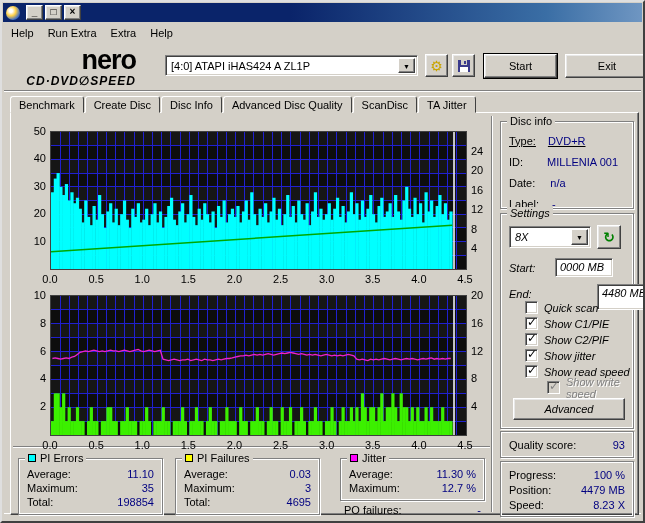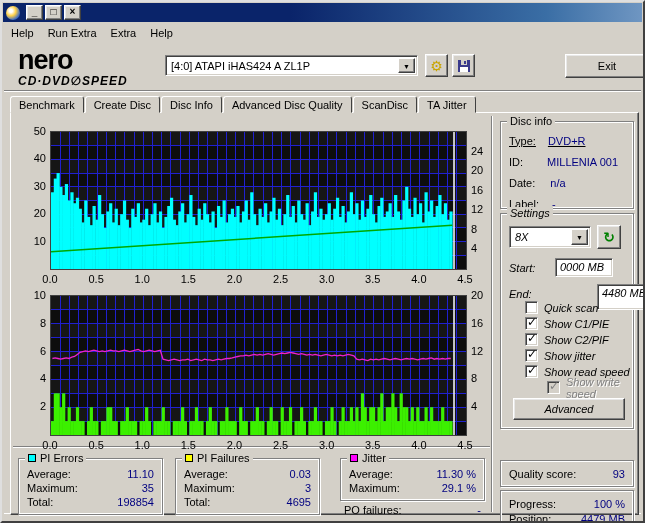--- a/index.html
+++ b/index.html
@@ -14,21 +14,21 @@
     background:radial-gradient(circle at 35% 35%, #ffffff 12%, #ffd24a 38%, #3b69c6 72%, #12306e 100%);
     margin-right:4px;flex:0 0 auto;}
   .title-text{color:#fff;font-weight:bold;font-size:12px;flex:1 1 auto;white-space:nowrap;}
   .winbtn{width:17px;height:15px;margin-left:2px;background:#d4d0c8;border:1px solid;
     border-color:#fff #404040 #404040 #fff;box-shadow:inset -1px -1px 0 #808080,inset 1px 1px 0 #e8e8e8;
     font-size:10px;font-weight:bold;line-height:12px;text-align:center;color:#000;}
   
   .menubar{position:absolute;left:2px;top:21px;right:2px;height:19px;display:flex;align-items:center;}
   .menuitem{padding:2px 7px;}
   
-  .logo{position:absolute;left:16px;top:45px;width:118px;text-align:left;line-height:1;}
+  .logo{position:absolute;left:16px;top:45px;width:118px;text-align:right;line-height:1;}
   .logo-n{font-size:27px;font-weight:bold;letter-spacing:-1px;}
   .logo-s{font-size:12px;font-weight:bold;font-style:italic;letter-spacing:1px;margin-top:1px;white-space:nowrap;}
   .combo{position:absolute;background:#fff;border:1px solid;border-color:#808080 #fff #fff #808080;
     box-shadow:inset 1px 1px 0 #404040,inset -1px -1px 0 #d4d0c8;display:flex;align-items:center;}
   .combo .val{flex:1;padding:0 5px;white-space:nowrap;overflow:hidden;}
   .combo .drop{width:17px;align-self:stretch;margin:2px;background:#d4d0c8;border:1px solid;
     border-color:#fff #404040 #404040 #fff;box-shadow:inset -1px -1px 0 #808080;
     font-size:7px;text-align:center;line-height:15px;color:#000;}
   .drive-combo{left:163px;top:53px;width:253px;height:21px;}
   .btn{position:absolute;background:#d4d0c8;border:1px solid;border-color:#fff #404040 #404040 #fff;
@@ -51,21 +51,21 @@
   .tick{position:absolute;font-size:11px;color:#000;}
   .groove-v{position:absolute;width:2px;border-left:1px solid #808080;border-right:1px solid #fff;}
   .groove-h{position:absolute;height:2px;border-top:1px solid #808080;border-bottom:1px solid #fff;}
   
   .group{position:absolute;border:1px solid #808080;box-shadow:inset 1px 1px 0 #fff,inset -1px -1px 0 #fff,1px 1px 0 #fff;}
   .group .legend{position:absolute;top:-7px;left:6px;background:#d4d0c8;padding:0 3px;display:flex;align-items:center;gap:4px;}
   .legend-sq{width:8px;height:8px;border:1px solid #000;display:inline-block;}
   .row{display:flex;justify-content:space-between;align-items:center;padding:0 8px;height:14px;}
   .row .lab{color:#000;}
   .val-blue{color:#000080;}
-  .etched{position:absolute;border:1px solid #808080;box-shadow:inset 1px 1px 0 #fff,inset -1px -1px 0 #fff,1px 1px 0 #fff;margin-top:29px;}
+  .etched{position:absolute;border:1px solid #808080;box-shadow:inset 1px 1px 0 #fff,inset -1px -1px 0 #fff,1px 1px 0 #fff;}
   
   .field{position:absolute;background:#fff;border:1px solid;border-color:#808080 #fff #fff #808080;
     box-shadow:inset 1px 1px 0 #404040,inset -1px -1px 0 #d4d0c8;padding:1px 4px;line-height:14px;white-space:nowrap;}
   .cbrow{position:absolute;display:flex;align-items:center;gap:6px;height:15px;margin-left:16px;}
   .cb{width:13px;height:13px;background:#fff;border:1px solid;border-color:#808080 #fff #fff #808080;
     box-shadow:inset 1px 1px 0 #404040,inset -1px -1px 0 #d4d0c8;position:relative;flex:0 0 auto;}
   .cb.checked::after{content:"✓";position:absolute;left:1px;top:-3px;font-size:12px;font-weight:bold;color:#000;}
   .cbrow.disabled .cb{background:#d4d0c8;}
   .cbrow.disabled .cb.checked::after{color:#808080;}
   .cbrow.disabled .cblabel{color:#808080;text-shadow:1px 1px 0 #fff;}
@@ -102,20 +102,21 @@
     <span class="icon-glyph" style="color:#c8a400;">⚙</span>
   </div>
   <div class="btn" style="left:450px;top:52px;width:23px;height:23px;">
     <svg width="14" height="14" viewBox="0 0 14 14">
       <rect x="1" y="1" width="12" height="12" fill="#3a3a8c"></rect>
       <rect x="4" y="1" width="6" height="5" fill="#d4d0c8"></rect>
       <rect x="7" y="2" width="2" height="3" fill="#3a3a8c"></rect>
       <rect x="3" y="8" width="8" height="5" fill="#fff"></rect>
     </svg>
   </div>
+  <div class="btn default" style="left:482px;top:52px;width:73px;height:24px;">Start</div>
   <div class="btn" style="left:563px;top:52px;width:84px;height:24px;">Exit</div>
   <div class="toolbar-divider"></div>
 
   <div class="tabstrip">
     <span class="tab">Benchmark</span>
     <span class="tab">Create Disc</span>
     <span class="tab">Disc Info</span>
     <span class="tab">Advanced Disc Quality</span>
     <span class="tab">ScanDisc</span>
     <span class="tab">TA Jitter</span>
@@ -197,20 +198,24 @@
 
     <div class="etched" style="left:489px;top:348px;width:134px;height:56px;padding-top:5px;">
       <div class="row" style="height:15px;">
           <span class="lab">Progress:</span>
           <span class="val-blue">100 %</span>
         </div>
       <div class="row" style="height:15px;">
           <span class="lab">Position:</span>
           <span class="val-blue">4479 MB</span>
         </div>
+      <div class="row" style="height:15px;">
+          <span class="lab">Speed:</span>
+          <span class="val-blue">8.23 X</span>
+        </div>
     </div>
 
     <div class="group" style="left:7px;top:345px;width:145px;height:57px;padding-top:8px;">
       <span class="legend">
           <span class="legend-sq" style="background: rgb(0, 255, 255);"></span>
           <span>PI Errors</span>
         </span>
       <div class="row">
           <span class="lab">Average:</span>
           <span class="val-blue">11.10</span>
@@ -248,21 +253,21 @@
       <span class="legend">
           <span class="legend-sq" style="background: rgb(255, 0, 255);"></span>
           <span>Jitter</span>
         </span>
       <div class="row">
           <span class="lab">Average:</span>
           <span class="val-blue">11.30 %</span>
         </div>
       <div class="row">
           <span class="lab">Maximum:</span>
-          <span class="val-blue">29.1 %</span>
+          <span class="val-blue">12.7 %</span>
         </div>
     </div>
     <div class="row" style="position:absolute;left:331px;top:390px;width:141px;padding:0 2px;">
       <span class="lab">PO failures:</span>
       <span class="val-blue">-</span>
     </div>
 
   <div class="plot" style="left: 39px; top: 18px; width: 417px; height: 139px;"><svg width="415" height="137" viewBox="0 0 415 137">
           <rect x="0" y="0" width="415" height="14.2" fill="#161616"></rect>
           <rect x="0" y="13.7" width="415" height="14.2" fill="#0d0d0d"></rect>

